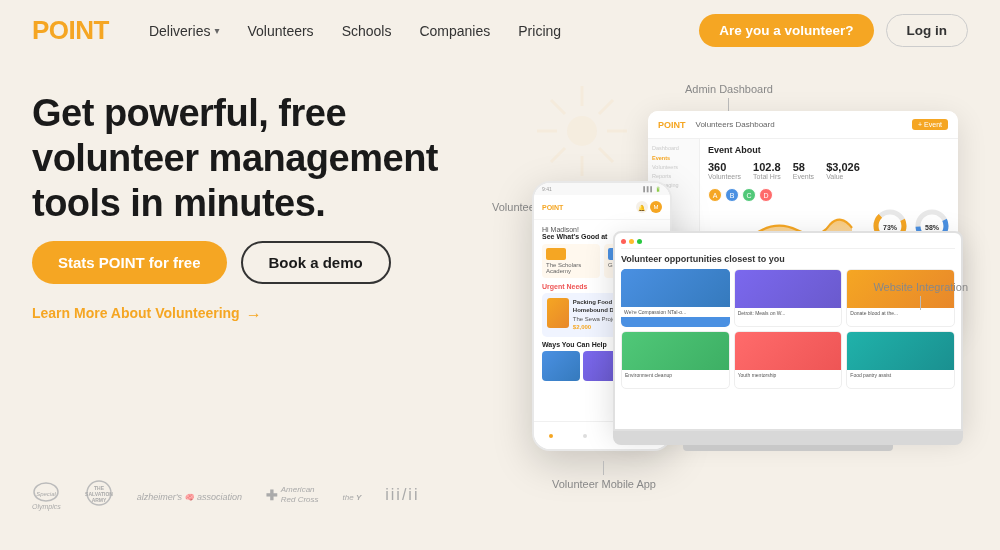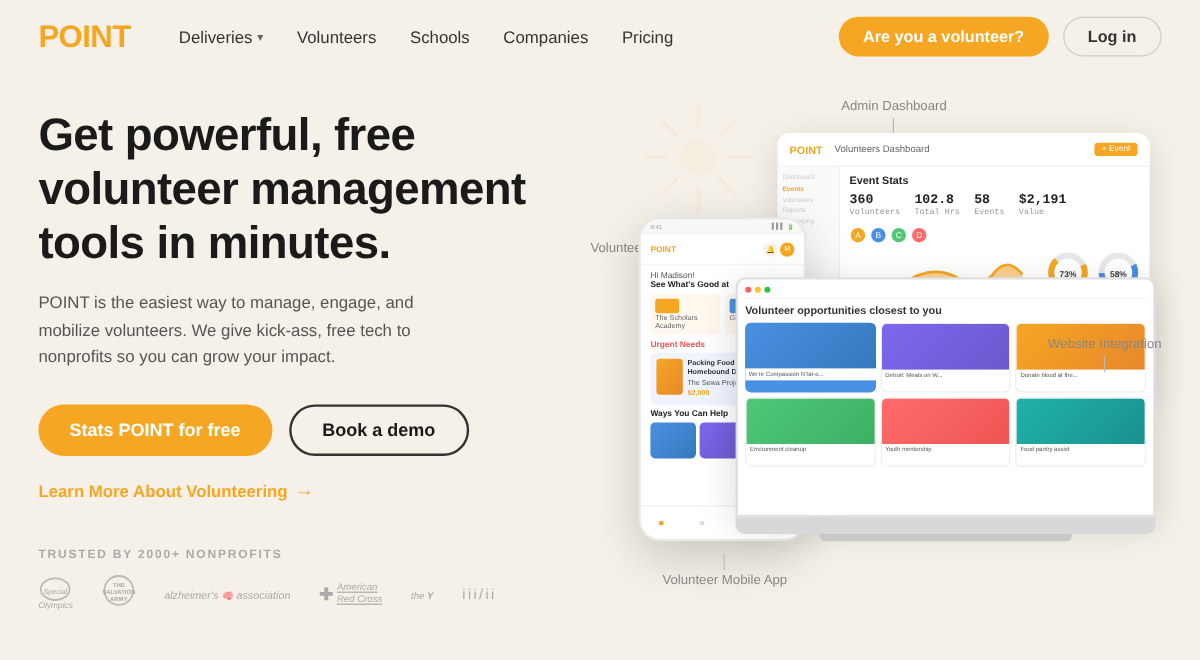--- a/index.html
+++ b/index.html
@@ -212,21 +212,20 @@
       color: #222;
       margin-bottom: 6px;
     }
     .stats-row {
       display: flex;
       gap: 12px;
       margin-bottom: 8px;
     }
     .stat-box {
       text-align: left;
-      font-family: Liberation Mono, monospace;
     }
     .stat-num {
       font-size: 11px;
       font-weight: 800;
       color: #222;
     }
     .stat-label {
       font-size: 7px;
       color: #999;
     }
@@ -409,21 +408,21 @@
     
     .trust-special-olympics {
       display: flex;
       flex-direction: column;
       align-items: center;
       font-size: 9px;
       color: #aaa;
       font-style: italic;
     }
     .trust-iiii {
-      font-size: 12px;
+      font-size: 16px;
       color: #aaa;
       letter-spacing: 2px;
     }
   </style>
 </head>
 <body>
 
 <nav class="navbar">
   <div class="logo">POINT</div>
   <div class="nav-links">
@@ -439,32 +438,30 @@
   <div class="nav-actions">
     <button class="btn-volunteer">Are you a volunteer?</button>
     <button class="btn-login">Log in</button>
   </div>
 </nav>
 
 <section class="hero">
 
   <div class="hero-left">
     <h1 class="hero-title">Get powerful, free volunteer management tools in minutes.</h1>
-    <p class="hero-subtitle">POINT is the easiest way to manage, engage, and mobilize volunteers. We give kick-ass, free tech to nonprofits so you can grow your impact.</p>
     <div class="hero-buttons">
       <button class="btn-join">Stats POINT for free</button>
       <button class="btn-demo">Book a demo</button>
     </div>
     <div class="learn-more">
       <span>Learn More About Volunteering</span>
       <span class="arrow">→</span>
     </div>
 
     <div class="trusted">
-      <div class="trusted-label">TRUSTED BY 2000+ NONPROFITS</div>
       <div class="trusted-logos">
         <div class="trust-special-olympics">
           <svg width="28" height="22" viewBox="0 0 28 22">
             <ellipse cx="14" cy="11" rx="12" ry="9" fill="none" stroke="#bbb" stroke-width="1.5"></ellipse>
             <text x="14" y="15" text-anchor="middle" font-size="6" fill="#aaa" font-style="italic">Special</text>
           </svg>
           <span style="font-size:7px;color:#aaa;font-style:italic;">Olympics</span>
         </div>
         <div style="text-align:center;">
           <svg width="28" height="28" viewBox="0 0 28 28">
@@ -472,21 +469,21 @@
             <text x="14" y="11" text-anchor="middle" font-size="5" fill="#aaa" font-weight="bold">THE</text>
             <text x="14" y="17" text-anchor="middle" font-size="5" fill="#aaa" font-weight="bold">SALVATION</text>
             <text x="14" y="23" text-anchor="middle" font-size="5" fill="#aaa" font-weight="bold">ARMY</text>
           </svg>
         </div>
         <div>
           <span style="font-size:9px;color:#aaa;font-style:italic;">alzheimer's <span style="font-size:8px;">🧠</span> association</span>
         </div>
         <div style="display:flex;align-items:center;gap:3px;">
           <span style="font-size:14px;color:#aaa;font-weight:bold;">✚</span>
-          <span style="font-size:8px;color:#aaa;font-style:italic;line-height:1.2;text-decoration:underline;">American<br>Red Cross</span>
+          <span style="font-size:8px;color:#aaa;font-style:italic;line-height:1.2;">American<br>Red Cross</span>
         </div>
         <div>
           <span style="font-size:8px;color:#aaa;font-style:italic;">the <strong>Y</strong></span>
         </div>
         <div>
           <span class="trust-iiii">iii/ii</span>
         </div>
       </div>
     </div>
   </div>
@@ -498,21 +495,21 @@
       <line x1="50" y1="5" x2="50" y2="25" stroke="#f5a623" stroke-width="3" opacity="0.4"></line>
       <line x1="50" y1="75" x2="50" y2="95" stroke="#f5a623" stroke-width="3" opacity="0.4"></line>
       <line x1="5" y1="50" x2="25" y2="50" stroke="#f5a623" stroke-width="3" opacity="0.4"></line>
       <line x1="75" y1="50" x2="95" y2="50" stroke="#f5a623" stroke-width="3" opacity="0.4"></line>
       <line x1="19" y1="19" x2="33" y2="33" stroke="#f5a623" stroke-width="3" opacity="0.4"></line>
       <line x1="67" y1="67" x2="81" y2="81" stroke="#f5a623" stroke-width="3" opacity="0.4"></line>
       <line x1="81" y1="19" x2="67" y2="33" stroke="#f5a623" stroke-width="3" opacity="0.4"></line>
       <line x1="33" y1="67" x2="19" y2="81" stroke="#f5a623" stroke-width="3" opacity="0.4"></line>
     </svg>
 
-    <div style="position:absolute;top:12px;right:179px;font-size:11px;color:#888;text-align:right;">
+    <div style="position:absolute;top:12px;right:195px;font-size:11px;color:#888;text-align:right;">
       <span>Admin Dashboard</span>
       <div style="width:1px;height:18px;background:#bbb;margin:3px auto 0;"></div>
     </div>
 
     <div class="dashboard-card">
       <div class="dashboard-header">
         <span class="dash-logo">POINT</span>
         <span style="font-size:8px;color:#666;flex:1;margin-left:4px;">Volunteers Dashboard</span>
         <span class="dash-orange-btn">+ Event</span>
       </div>
@@ -522,37 +519,37 @@
           <div style="font-size:5.5px;color:#ccc;margin-bottom:4px;">Dashboard</div>
           <div style="font-size:5.5px;color:#f5a623;font-weight:700;margin-bottom:3px;">Events</div>
           <div style="font-size:5.5px;color:#ccc;margin-bottom:3px;">Volunteers</div>
           <div style="font-size:5.5px;color:#ccc;margin-bottom:3px;">Reports</div>
           <div style="font-size:5.5px;color:#ccc;margin-bottom:3px;">Messaging</div>
           <div style="font-size:5.5px;color:#ccc;margin-bottom:3px;">Giving</div>
           <div style="font-size:5.5px;color:#ccc;margin-bottom:3px;">Settings</div>
         </div>
 
         <div style="flex:1;padding:6px 8px;overflow:hidden;">
-          <div class="event-stats-title">Event Stats</div>
+          <div class="event-stats-title">Event About</div>
 
           <div class="stats-row">
             <div class="stat-box">
               <div class="stat-num">360</div>
               <div class="stat-label">Volunteers</div>
             </div>
             <div class="stat-box">
               <div class="stat-num">102.8</div>
               <div class="stat-label">Total Hrs</div>
             </div>
             <div class="stat-box">
               <div class="stat-num">58</div>
               <div class="stat-label">Events</div>
             </div>
             <div class="stat-box">
-              <div class="stat-num">$2,191</div>
+              <div class="stat-num">$3,026</div>
               <div class="stat-label">Value</div>
             </div>
           </div>
 
           <div style="display:flex;gap:3px;margin-bottom:6px;">
             <div style="width:14px;height:14px;border-radius:50%;background:#f5a623;border:1px solid white;font-size:7px;display:flex;align-items:center;justify-content:center;color:white;">A</div>
             <div style="width:14px;height:14px;border-radius:50%;background:#4a90e2;border:1px solid white;font-size:7px;display:flex;align-items:center;justify-content:center;color:white;">B</div>
             <div style="width:14px;height:14px;border-radius:50%;background:#50c878;border:1px solid white;font-size:7px;display:flex;align-items:center;justify-content:center;color:white;">C</div>
             <div style="width:14px;height:14px;border-radius:50%;background:#ff6b6b;border:1px solid white;font-size:7px;display:flex;align-items:center;justify-content:center;color:white;">D</div>
           </div>

